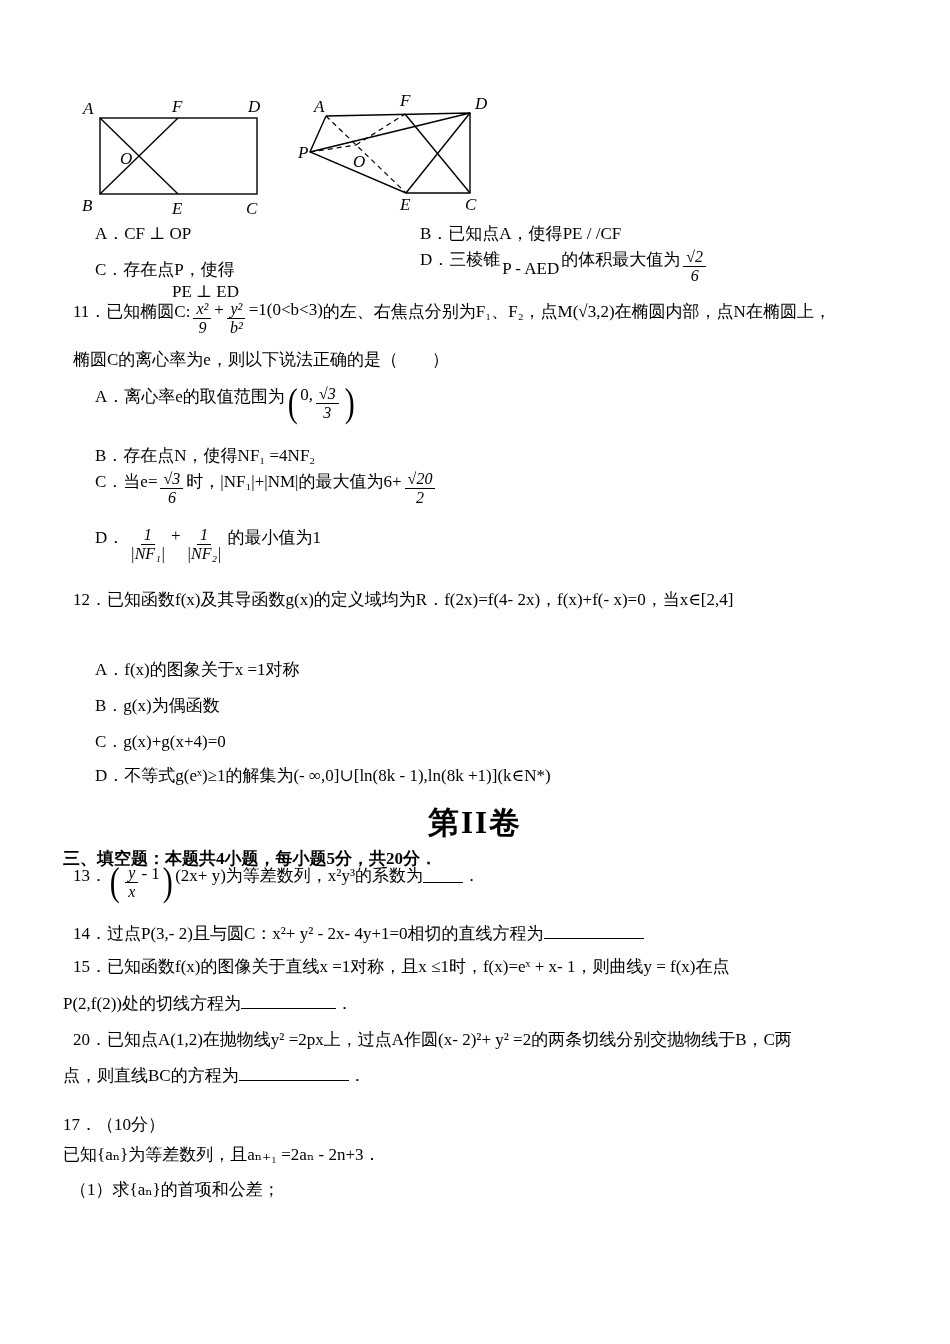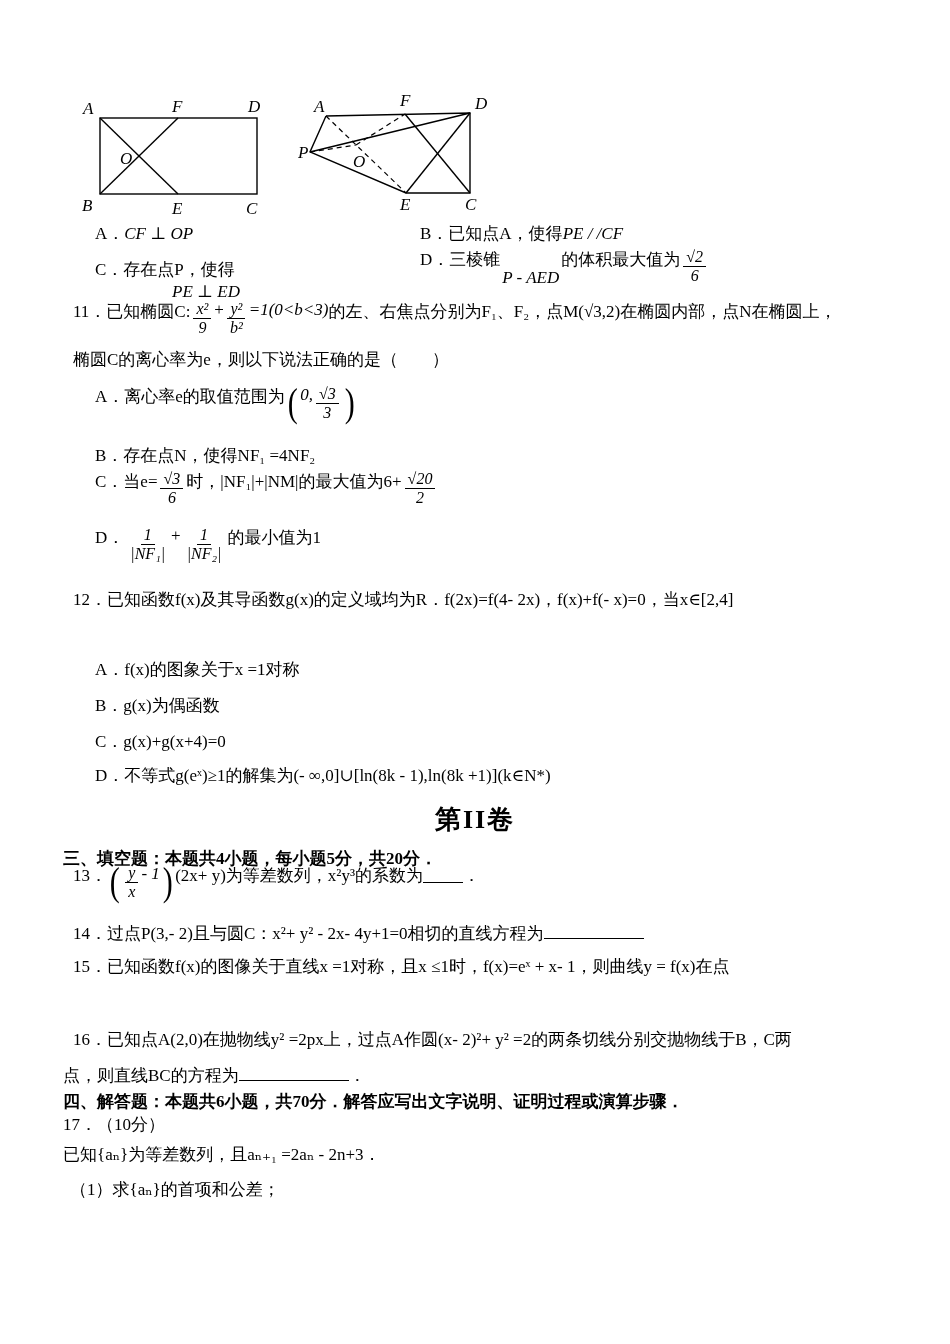--- a/index.html
+++ b/index.html
@@ -1,30 +1,30 @@
 <!DOCTYPE html>
 <html><head>
 <meta charset="utf-8">
 <style>
   html,body{margin:0;padding:0;background:#fff;}
   .page{position:relative;width:950px;height:1344px;background:#ffffff;color:#000;
         font-family:"Liberation Serif","DejaVu Serif",serif;font-size:17px;overflow:hidden;}
   .line{position:absolute;white-space:nowrap;}
   .mline{display:flex;align-items:flex-start;}
-  .math{font-style:italic;}
+  .math{}
   .bold{font-weight:bold;font-family:Liberation Serif, serif;}
   .frac{display:inline-flex;flex-direction:column;align-items:center;vertical-align:middle;
         line-height:1.15;margin:0 3px;font-style:italic;font-size:16px;}
   .frac .num{border-bottom:1px solid #000;padding:0 3px;}
   .frac .den{padding:0 3px;}
   .bigp{font-size:40px;font-weight:300;line-height:0.9;margin:0 1px;transform:scaleX(.75);}
   .blank{display:inline-block;border-bottom:1px solid #000;height:1.05em;}
   .w40{width:40px}.w95{width:95px}.w100{width:100px}.w110{width:110px}
-  .lowered{position:relative;top:7px;margin:13px 2px;}
-  .title2{font-size:26px;font-weight:bold;letter-spacing:2px;}
+  .lowered{position:relative;top:7px;margin:4px 2px;}
+  .title2{font-size:31px;font-weight:bold;letter-spacing:2px;}
   svg text{font-family:"Liberation Serif","DejaVu Serif",serif;font-style:italic;font-size:17px;fill:#000;}
 </style>
 </head>
 <body>
 
 <div class="page">
 
   <svg class="line" style="left:73px;top:88px" width="230" height="132" viewBox="0 0 230 132">
     <g stroke="#000" stroke-width="1.4" fill="none">
       <rect x="27" y="30" width="157" height="76"></rect>
@@ -178,31 +178,31 @@
     <span>．</span>
   </div>
 
   <div class="line" style="left:73px;top:920px">
     <span>14．过点P(3,- 2)且与圆C：x²+ y² - 2x- 4y+1=0相切的直线方程为</span><span class="blank w100"></span>
   </div>
 
   <div class="line" style="left:73px;top:955px">
     <span>15．已知函数f(x)的图像关于直线x =1对称，且x ≤1时，f(x)=eˣ + x- 1，则曲线y = f(x)在点</span>
   </div>
+  <div class="line" style="left:63px;top:990px">
+    <span>P(2,f(2))处的切线方程为</span><span class="blank w95"></span><span>．</span>
+  </div>
 
   <div class="line" style="left:73px;top:1028px">
-    <span>16．已知点A(2,0)在抛物线y² =2px上，过点A作圆(x- 2)²+ y² =2的两条切线分别交抛物线于B，C两</span>
+    <span>20．已知点A(1,2)在抛物线y² =2px上，过点A作圆(x- 2)²+ y² =2的两条切线分别交抛物线于B，C两</span>
   </div>
   <div class="line" style="left:63px;top:1062px">
     <span>点，则直线BC的方程为</span><span class="blank w110"></span><span>．</span>
   </div>
 
-  <div class="line bold" style="left:63px;top:1090px">
-    <span>四、解答题：本题共6小题，共70分．解答应写出文字说明、证明过程或演算步骤．</span>
-  </div>
   <div class="line" style="left:63px;top:1113px">
     <span>17．（10分）</span>
   </div>
   <div class="line" style="left:63px;top:1143px">
     <span>已知{aₙ}为等差数列，且aₙ₊₁ =2aₙ - 2n+3．</span>
   </div>
   <div class="line" style="left:70px;top:1178px">
     <span>（1）求{aₙ}的首项和公差；</span>
   </div>
 

